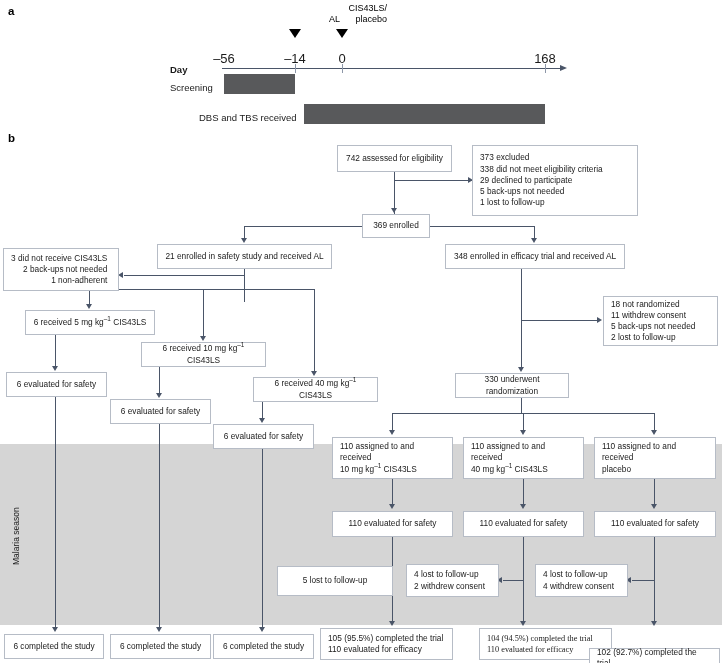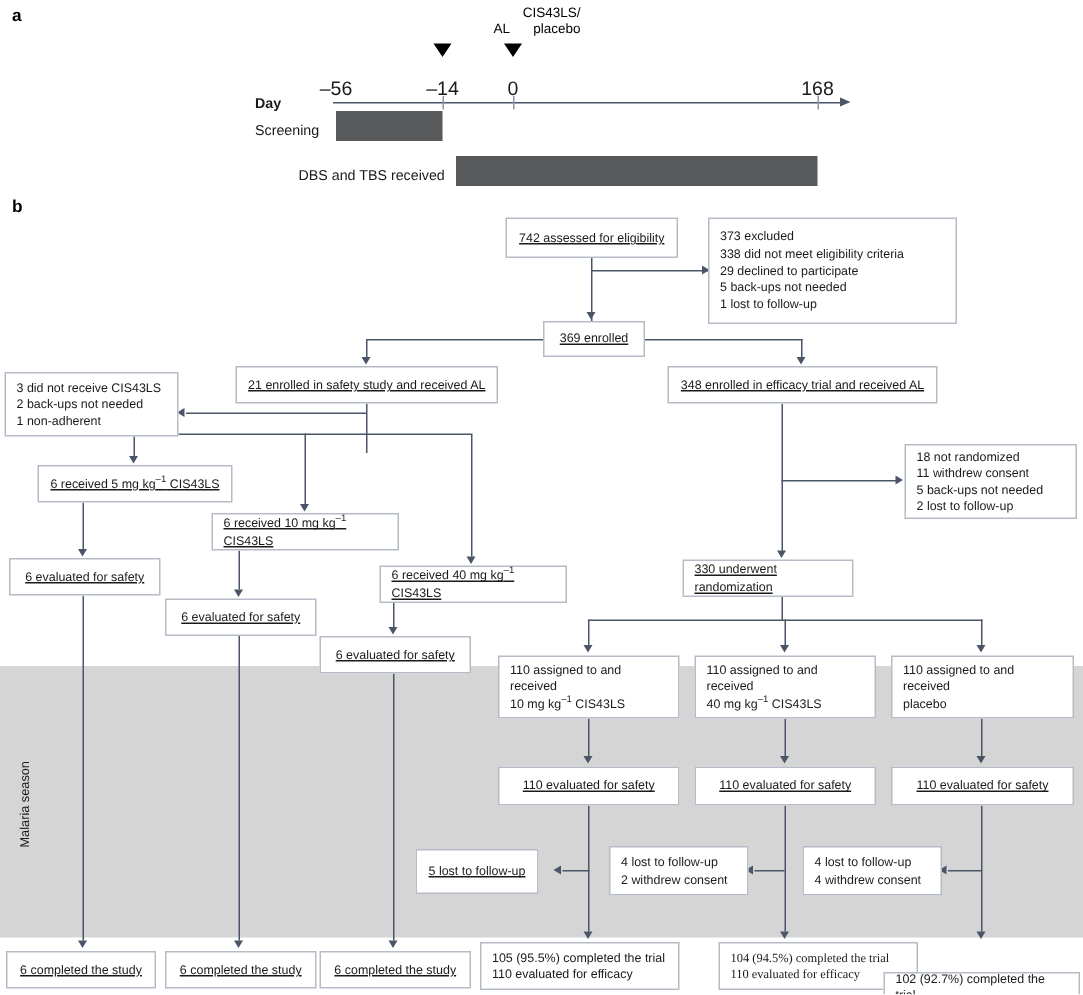--- a/index.html
+++ b/index.html
@@ -96,21 +96,21 @@
     font-size: 8.3px;
     line-height: 11.2px;
     color: #1a1a1a;
     padding: 4px 7px;
     display: flex;
     align-items: center;
     white-space: pre-line;
   }
   .node.center {
     justify-content: center;
-    text-decoration: underline;
+    text-align: center;
   }
   .conn {
     position: absolute;
     background: #4a5568;
   }
   .conn.h { height: 1.4px; }
   .conn.v { width: 1.4px; }
   .arrow-down {
     position: absolute;
     width: 0; height: 0;
@@ -250,36 +250,36 @@
     <div class="arrow-left" style="left:626px; top:576.5px;"></div>
     <div class="arrow-down" style="left:650.6px; top:621px;"></div>
   </div>
 
   <div id="nodes">
       <div class="node center" style="left: 337px; top: 145px; width: 115px; height: 27px;"><span>742 assessed for eligibility</span></div>
       <div class="node" style="left: 472px; top: 145px; width: 166px; height: 71px;"><span>373 excluded<br>338 did not meet eligibility criteria<br>29 declined to participate<br>5 back-ups not needed<br>1 lost to follow-up</span></div>
       <div class="node center" style="left: 362px; top: 214px; width: 68px; height: 24px;"><span>369 enrolled</span></div>
       <div class="node center" style="left: 157px; top: 244px; width: 175px; height: 25px;"><span>21 enrolled in safety study and received AL</span></div>
       <div class="node center" style="left: 445px; top: 244px; width: 180px; height: 25px;"><span>348 enrolled in efficacy trial and received AL</span></div>
-      <div class="node" style="left: 3px; top: 248px; width: 116px; height: 43px;"><span>3 did not receive CIS43LS<br>2 back-ups not needed<br>1 non-adherent</span></div>
+      <div class="node" style="left: 3px; top: 248px; width: 116px; height: 43px; text-align: right;"><span>3 did not receive CIS43LS<br>2 back-ups not needed<br>1 non-adherent</span></div>
       <div class="node" style="left: 603px; top: 296px; width: 115px; height: 50px;"><span>18 not randomized<br>11 withdrew consent<br>5 back-ups not needed<br>2 lost to follow-up</span></div>
       <div class="node center" style="left: 25px; top: 310px; width: 130px; height: 25px;"><span>6 received 5 mg kg<sup>–1</sup> CIS43LS</span></div>
       <div class="node center" style="left: 141px; top: 342px; width: 125px; height: 25px;"><span>6 received 10 mg kg<sup>–1</sup> CIS43LS</span></div>
       <div class="node center" style="left: 253px; top: 377px; width: 125px; height: 25px;"><span>6 received 40 mg kg<sup>–1</sup> CIS43LS</span></div>
       <div class="node center" style="left: 455px; top: 373px; width: 114px; height: 25px;"><span>330 underwent randomization</span></div>
       <div class="node center" style="left: 6px; top: 372px; width: 101px; height: 25px;"><span>6 evaluated for safety</span></div>
       <div class="node center" style="left: 110px; top: 399px; width: 101px; height: 25px;"><span>6 evaluated for safety</span></div>
       <div class="node center" style="left: 213px; top: 424px; width: 101px; height: 25px;"><span>6 evaluated for safety</span></div>
       <div class="node" style="left: 332px; top: 437px; width: 121px; height: 42px;"><span>110 assigned to and received<br>10 mg kg<sup>–1</sup> CIS43LS</span></div>
       <div class="node" style="left: 463px; top: 437px; width: 121px; height: 42px;"><span>110 assigned to and received<br>40 mg kg<sup>–1</sup> CIS43LS</span></div>
       <div class="node" style="left: 594px; top: 437px; width: 122px; height: 42px;"><span>110 assigned to and received<br>placebo</span></div>
       <div class="node center" style="left: 332px; top: 511px; width: 121px; height: 26px;"><span>110 evaluated for safety</span></div>
       <div class="node center" style="left: 463px; top: 511px; width: 121px; height: 26px;"><span>110 evaluated for safety</span></div>
       <div class="node center" style="left: 594px; top: 511px; width: 122px; height: 26px;"><span>110 evaluated for safety</span></div>
-      <div class="node center" style="left: 277px; top: 566px; width: 82px; height: 30px;"><span>5 lost to follow-up</span></div>
+      <div class="node center" style="left: 277px; top: 566px; width: 116px; height: 30px;"><span>5 lost to follow-up</span></div>
       <div class="node" style="left: 406px; top: 564px; width: 93px; height: 33px;"><span>4 lost to follow-up<br>2 withdrew consent</span></div>
       <div class="node" style="left: 535px; top: 564px; width: 93px; height: 33px;"><span>4 lost to follow-up<br>4 withdrew consent</span></div>
       <div class="node center" style="left: 4px; top: 634px; width: 100px; height: 25px;"><span>6 completed the study</span></div>
       <div class="node center" style="left: 110px; top: 634px; width: 101px; height: 25px;"><span>6 completed the study</span></div>
       <div class="node center" style="left: 213px; top: 634px; width: 101px; height: 25px;"><span>6 completed the study</span></div>
       <div class="node" style="left: 320px; top: 628px; width: 133px; height: 32px;"><span>105 (95.5%) completed the trial<br>110 evaluated for efficacy</span></div>
       <div class="node" style="left: 479px; top: 628px; width: 133px; height: 32px; font-family: Liberation Serif, serif;"><span>104 (94.5%) completed the trial<br>110 evaluated for efficacy</span></div>
       <div class="node" style="left: 589px; top: 648px; width: 131px; height: 32px;"><span>102 (92.7%) completed the trial<br>110 evaluated for efficacy</span></div>
     </div>
 

